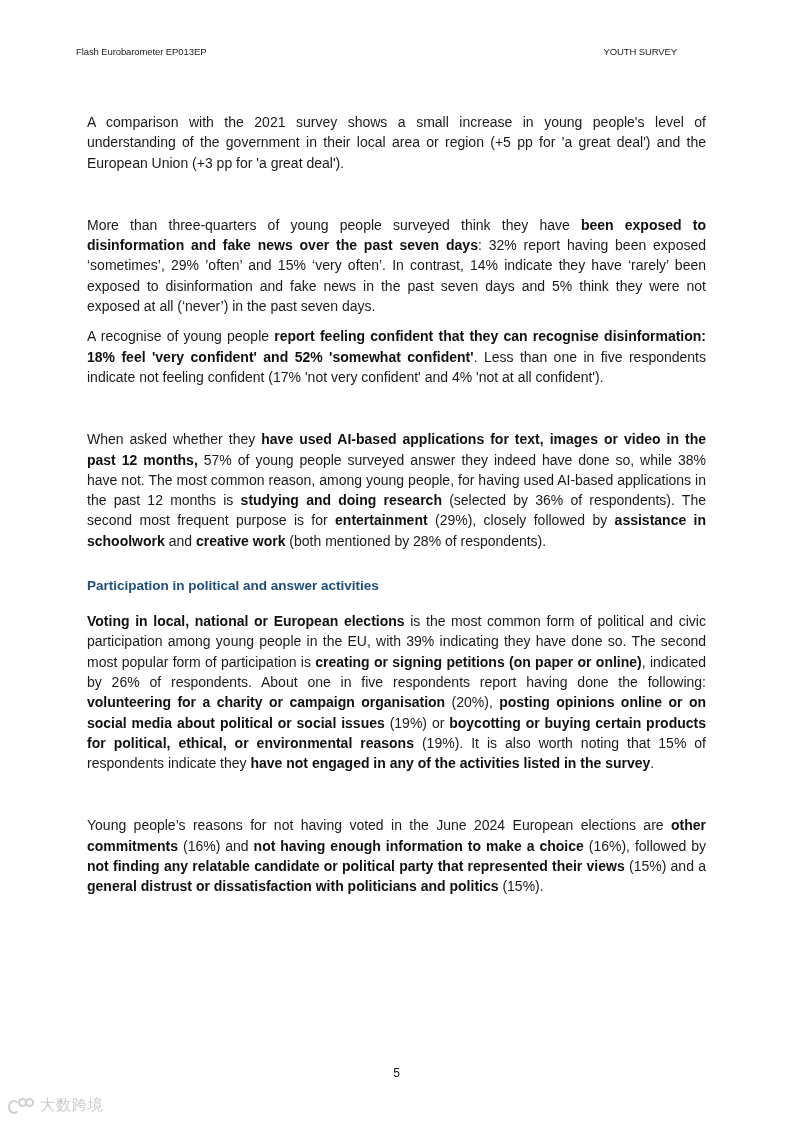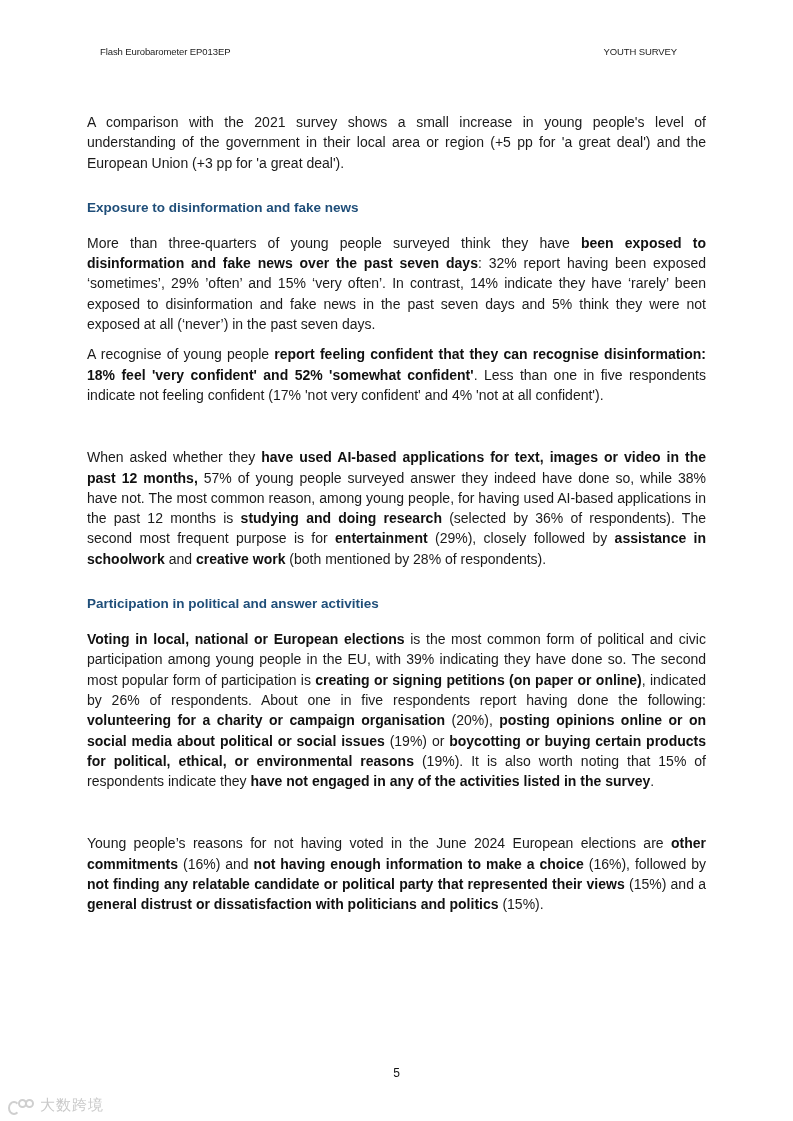--- a/index.html
+++ b/index.html
@@ -5,21 +5,21 @@
   html, body { margin: 0; padding: 0; background: #ffffff; }
   body {
     width: 793px; height: 1121px; position: relative; overflow: hidden;
     font-family: "Liberation Sans", "DejaVu Sans", sans-serif;
     color: #1a1a1a;
   }
   .hdr {
     position: absolute; top: 46px; font-size: 9.5px; color: #222;
     letter-spacing: -0.1px;
   }
-  .hdr-left { left: 100px; }
+  .hdr-left { left: 76px; }
   .hdr-right { right: 116px; }
   .content {
     position: absolute; left: 87px; top: 112px; width: 619px;
   }
   p.body {
     margin: 0; font-size: 14px; line-height: 20.3px; text-align: justify;
     color: #1a1a1a;
   }
   p.body b { font-weight: bold; color: #111; }
   h3.sec {
@@ -28,40 +28,39 @@
   }
   .gap-p { height: 10px; }
   .gap-h-before { height: 26px; }
   .gap-h-after { height: 16px; }
   .page-num {
     position: absolute; top: 1066px; left: 0; width: 793px; text-align: center;
     font-size: 12px; color: #111;
   }
   .watermark {
     position: absolute; left: 8px; top: 1096px; font-size: 15px; color: #c9c9c9;
-    letter-spacing: 1px; display: flex; align-items: flex-end; gap: 6px;
+    letter-spacing: 1px; display: flex; align-items: center; gap: 6px;
   }
   .wm-logo {
     width: 26px; height: 16px; position: relative;
   }
   .wm-logo span {
     position: absolute; border: 2px solid #cfcfcf; border-radius: 50%;
   }
 </style>
 </head>
 <body>
 
 <div class="hdr hdr-left">Flash Eurobarometer EP013EP</div>
 <div class="hdr hdr-right">YOUTH SURVEY</div>
 
 <div class="content">
   <p class="body">A comparison with the 2021 survey shows a small increase in young people's level of understanding of the government in their local area or region (+5 pp for 'a great deal') and the European Union (+3 pp for 'a great deal').</p>
 
   <div class="gap-h-before"></div>
-  <h3 class="sec">Exposure to disinformation and fake news</h3>
   <div class="gap-h-after"></div>
   <p class="body rich"><span>More than three-quarters of young people surveyed think they have </span><b>been exposed to disinformation and fake news over the past seven days</b><span>: 32% report having been exposed ‘sometimes’, 29% ’often’ and 15% ‘very often’. In contrast, 14% indicate they have ‘rarely’ been exposed to disinformation and fake news in the past seven days and 5% think they were not exposed at all (‘never’) in the past seven days.</span></p>
   <div class="gap-p"></div>
   <p class="body rich"><span>A recognise of young people </span><b>report feeling confident that they can recognise disinformation: 18% feel 'very confident' and 52% 'somewhat confident'</b><span>. Less than one in five respondents indicate not feeling confident (17% 'not very confident' and 4% 'not at all confident').</span></p>
 
   <div class="gap-h-before"></div>
   <div class="gap-h-after"></div>
   <p class="body rich"><span>When asked whether they </span><b>have used AI-based applications for text, images or video in the past 12 months,</b><span> 57% of young people surveyed answer they indeed have done so, while 38% have not. The most common reason, among young people, for having used AI-based applications in the past 12 months is </span><b>studying and doing research</b><span> (selected by 36% of respondents). The second most frequent purpose is for </span><b>entertainment</b><span> (29%), closely followed by </span><b>assistance in schoolwork</b><span> and </span><b>creative work</b><span> (both mentioned by 28% of respondents).</span></p>
 
   <div class="gap-h-before"></div>

